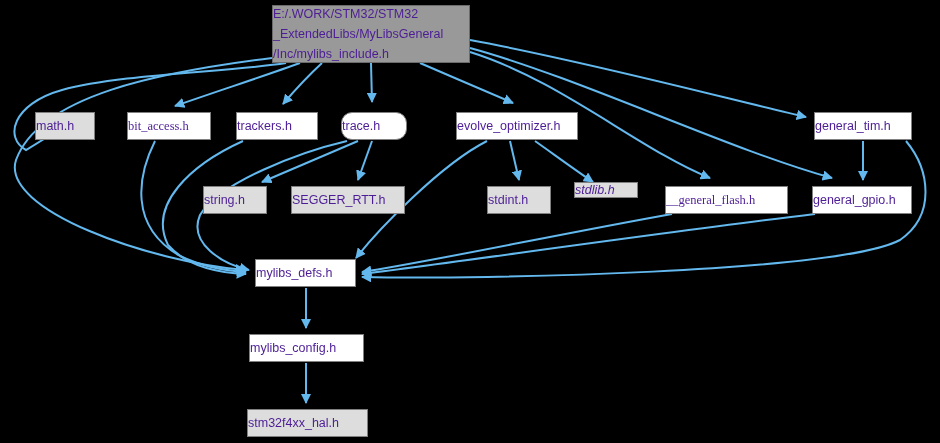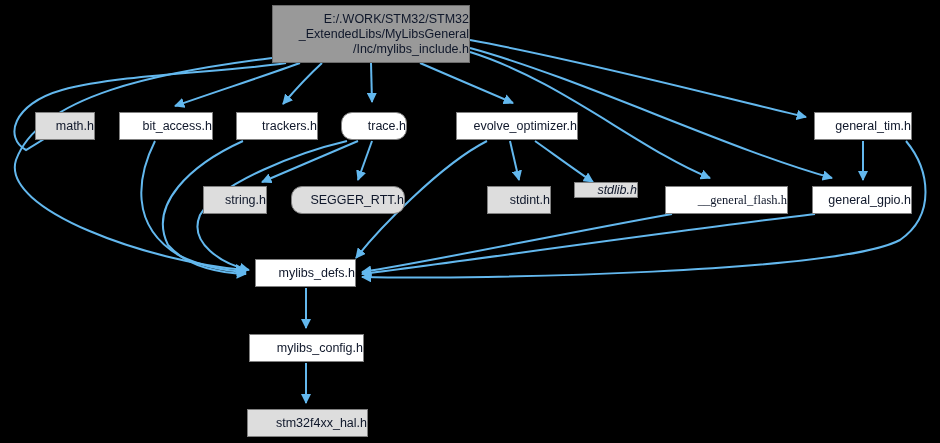--- a/index.html
+++ b/index.html
@@ -10,24 +10,24 @@
     font-family:"Liberation Sans", sans-serif;
     overflow:hidden;
   }
   svg#edges{position:absolute;left:0;top:0;width:940px;height:443px;}
   .node{
     position:absolute;
     box-sizing:border-box;
     display:flex;
     align-items:center;
     justify-content:center;
-    text-align:right;
-    color:#0f172a;
+    text-align:left;
+    color:#4c1d95;
     font-size:12.5px;
-    line-height:15px;
+    line-height:20px;
     white-space:pre-line;
     border:1px solid #808080;
     background:#ffffff;
     letter-spacing:0px;
   }
   .node.gray{background:#dddddd;border:1px solid #808080;}
   .node.root{background:#999999;border:1px solid #6b6b6b;font-size:12.5px;}
   .node span{display:block;width:100%;}
 </style>
 </head>
@@ -64,27 +64,27 @@
         <path d="M 906,141 C 930,170 936,215 900,240 C 840,272 480,280 362,277" fill="none" stroke="#63b8ee" stroke-width="2" marker-end="url(#arrow)"></path>
         <path d="M 306,288 L 306,328" fill="none" stroke="#63b8ee" stroke-width="2" marker-end="url(#arrow)"></path>
         <path d="M 306,363 L 306,403" fill="none" stroke="#63b8ee" stroke-width="2" marker-end="url(#arrow)"></path>
       </g>
   </svg>
   <div id="node-layer">
       <div class="node root" style="left: 272px; top: 5px; width: 198px; height: 58px;"><span>E:/.WORK/STM32/STM32
 _ExtendedLibs/MyLibsGeneral
 /Inc/mylibs_include.h</span></div>
       <div class="node gray" style="left: 35px; top: 112px; width: 60px; height: 28px;"><span>math.h</span></div>
-      <div class="node " style="left: 119px; top: 112px; width: 94px; height: 28px;"><span>bit_access.h</span></div>
+      <div class="node " style="left: 127px; top: 112px; width: 84px; height: 28px; font-family: Liberation Serif, serif;"><span>bit_access.h</span></div>
       <div class="node " style="left: 236px; top: 112px; width: 82px; height: 28px;"><span>trackers.h</span></div>
       <div class="node " style="left: 341px; top: 112px; width: 66px; height: 28px; border-radius: 11px;"><span>trace.h</span></div>
       <div class="node " style="left: 456px; top: 112px; width: 122px; height: 28px;"><span>evolve_optimizer.h</span></div>
       <div class="node " style="left: 814px; top: 112px; width: 98px; height: 28px;"><span>general_tim.h</span></div>
       <div class="node gray" style="left: 203px; top: 186px; width: 64px; height: 28px;"><span>string.h</span></div>
-      <div class="node gray" style="left: 291px; top: 186px; width: 114px; height: 28px; border-radius: 11px;"><span>SEGGER_RTT.h</span></div>
+      <div class="node gray" style="left: 291px; top: 186px; width: 114px; height: 28px;"><span>SEGGER_RTT.h</span></div>
       <div class="node gray" style="left: 487px; top: 186px; width: 64px; height: 28px;"><span>stdint.h</span></div>
       <div class="node gray" style="left: 574px; top: 182px; width: 64px; height: 16px; font-style: italic;"><span>stdlib.h</span></div>
       <div class="node " style="left: 665px; top: 186px; width: 123px; height: 28px; font-family: Liberation Serif, serif;"><span>__general_flash.h</span></div>
       <div class="node " style="left: 812px; top: 186px; width: 100px; height: 28px;"><span>general_gpio.h</span></div>
       <div class="node " style="left: 255px; top: 259px; width: 101px; height: 28px;"><span>mylibs_defs.h</span></div>
       <div class="node " style="left: 249px; top: 334px; width: 115px; height: 28px;"><span>mylibs_config.h</span></div>
       <div class="node gray" style="left: 247px; top: 409px; width: 121px; height: 28px;"><span>stm32f4xx_hal.h</span></div>
     </div>
 </div>
 

